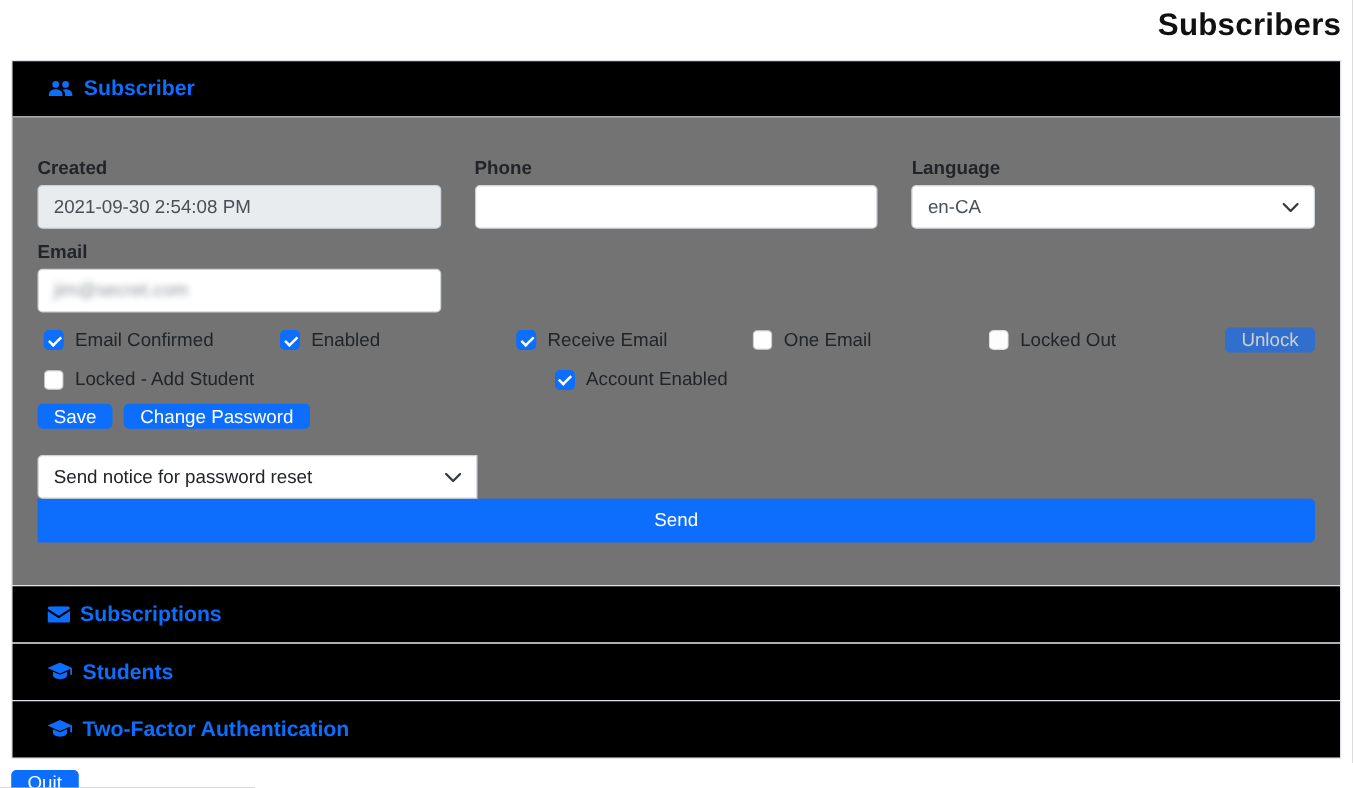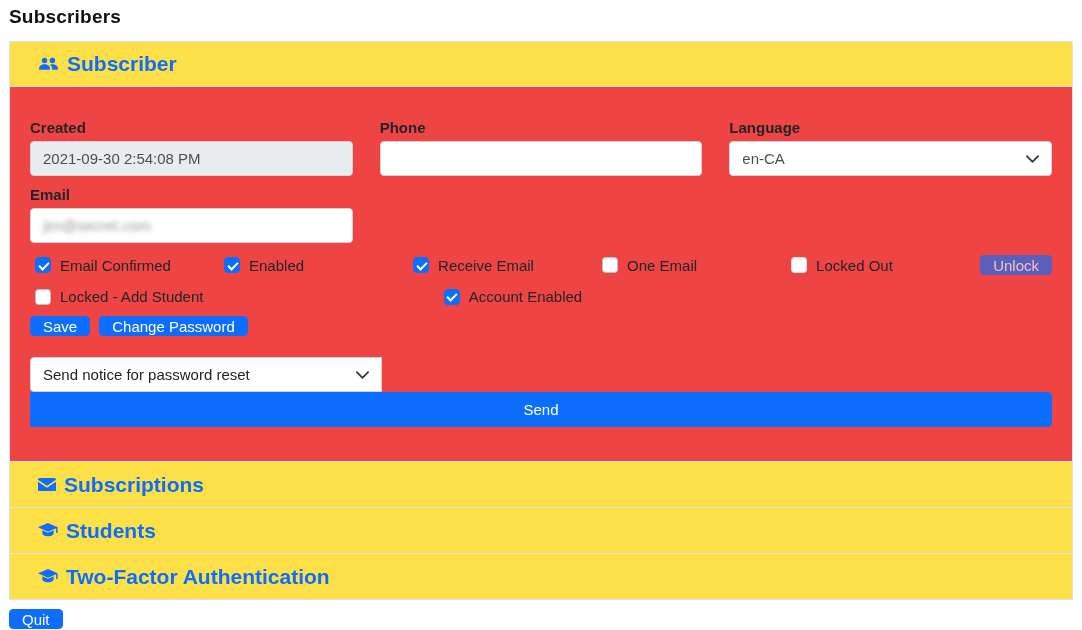--- a/index.html
+++ b/index.html
@@ -1,36 +1,36 @@
 <!DOCTYPE html>
 <html><head>
 <meta charset="utf-8">
 <style>
   * { box-sizing: border-box; margin: 0; padding: 0; }
   html,body { width: 1082px; height: 630px; background: #fff; overflow: hidden; }
   body { font-family: "Liberation Sans", sans-serif; color: #212529; }
   .page { padding: 4px 9px 0 9px; }
 
-  .page-title { font-size: 19px; font-weight: 700; letter-spacing: .2px; margin: 2px 0 13px 0; color: #111; }
+  .page-title { font-size: 25px; font-weight: 700; letter-spacing: .2px; margin: 2px 0 13px 0; color: #111; text-align: right; }
 
   .accordion { border: 1px solid #dee2e6; background: #fff; }
   .acc-item + .acc-item { border-top: 1px solid #dee2e6; }
 
   .acc-header {
     width: 100%; display: flex; align-items: center; gap: 8px;
-    background: #fde047; border: none; cursor: pointer;
+    background: #000000; border: none; cursor: pointer;
     padding: 0 28px; height: 45px; text-align: left;
     font-family: "Liberation Sans", sans-serif;
-    font-size: 21px; font-weight: 700; color: #0d6efd;
+    font-size: 17px; font-weight: 700; color: #0d6efd;
   }
   .acc-header.open { border-bottom: 1px solid #dee2e6; }
   .acc-icon { display: inline-flex; width: 21px; color: #0d6efd; flex: none; }
   .acc-icon svg { width: 100%; height: auto; }
 
-  .acc-body { padding: 32px 20px 34px 20px; background: #ef4444; }
+  .acc-body { padding: 32px 20px 34px 20px; background: #737373; }
 
   .grid3 { display: grid; grid-template-columns: 1fr 1fr 1fr; column-gap: 27px; }
   .field-label { display: block; font-size: 15px; font-weight: 700; margin-bottom: 5px; color: #212529; }
 
   .text-input, .fake-input, .select {
     width: 100%; height: 35px; font-size: 15px; color: #495057;
     border: 1px solid #ced4da; border-radius: 4px; background: #fff;
     padding: 6px 12px; font-family: "Liberation Sans", sans-serif;
     display: block; outline: none;
   }

